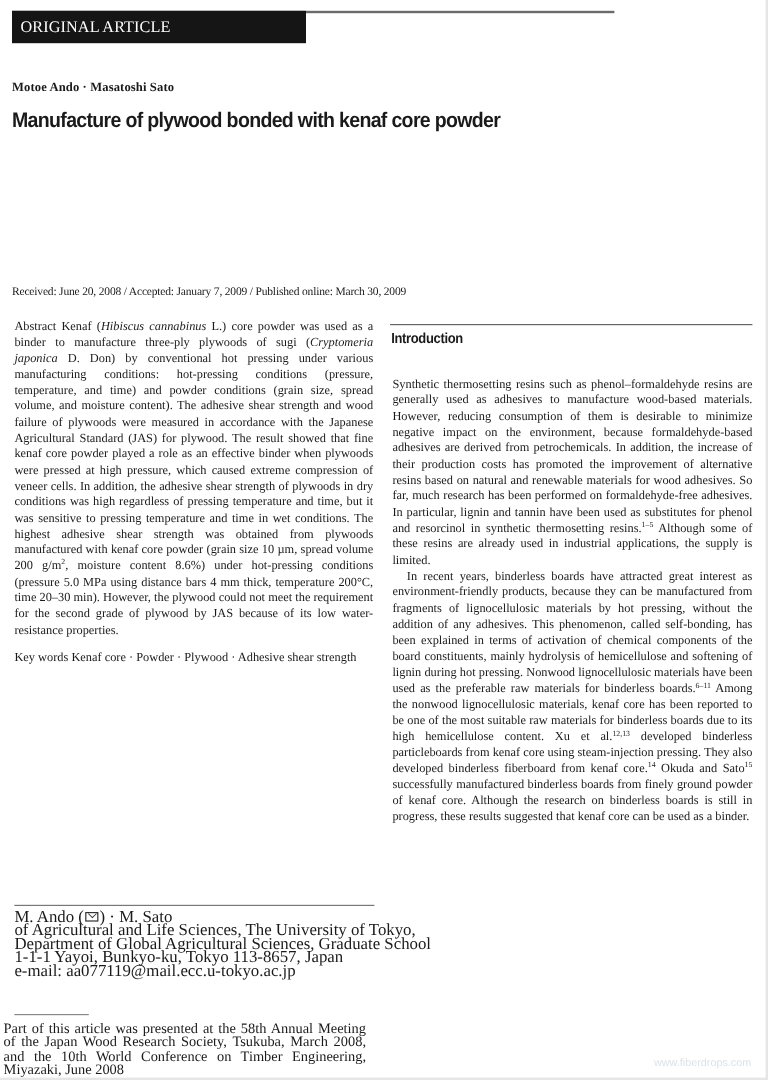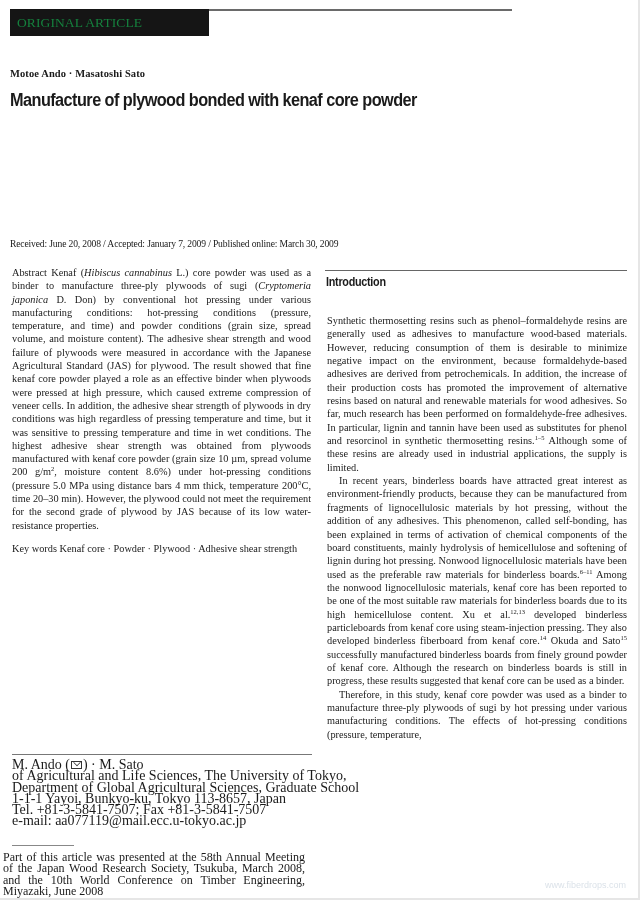--- a/index.html
+++ b/index.html
@@ -8,22 +8,22 @@
     background: #ffffff;
     font-family: "Liberation Serif", "DejaVu Serif", serif;
     color: #1a1a1a;
     position: relative;
   }
   .page { position: absolute; left: 0; top: 0; width: 640px; height: 900px; }
   .top-rule {
     position: absolute; left: 10px; top: 9px; width: 502px; height: 2px; background: #6a6a6a;
   }
   .header-bar {
-    position: absolute; left: 10px; top: 9px; width: 199px; height: 27px;
-    background: #151515; color: #15803d;
+    position: absolute; left: 10px; top: 9px; width: 245px; height: 27px;
+    background: #151515; color: #ffffff;
     font-size: 13.5px; line-height: 27px; padding-left: 7px; box-sizing: border-box;
     letter-spacing: 0.1px;
   }
   .authors {
     position: absolute; left: 10px; top: 68px;
     font-size: 10.5px; font-weight: bold; letter-spacing: 0.1px;
   }
   .title {
     position: absolute; left: 10px; top: 90px;
     font-family: "Liberation Sans", "DejaVu Sans", sans-serif;
@@ -103,30 +103,28 @@
     <p><span class="lbl">Abstract</span><span> Kenaf (</span><i>Hibiscus cannabinus</i><span> L.) core powder was used as a binder to manufacture three-ply plywoods of sugi (</span><i>Cryptomeria japonica</i><span> D. Don) by conventional hot pressing under various manufacturing conditions: hot-pressing conditions (pressure, temperature, and time) and powder conditions (grain size, spread volume, and moisture content). The adhesive shear strength and wood failure of plywoods were measured in accordance with the Japanese Agricultural Standard (JAS) for plywood. The result showed that fine kenaf core powder played a role as an effective binder when plywoods were pressed at high pressure, which caused extreme compression of veneer cells. In addition, the adhesive shear strength of plywoods in dry conditions was high regardless of pressing temperature and time, but it was sensitive to pressing temperature and time in wet conditions. The highest adhesive shear strength was obtained from plywoods manufactured with kenaf core powder (grain size 10 µm, spread volume 200 g/m</span><sup>2</sup><span>, moisture content 8.6%) under hot-pressing conditions (pressure 5.0 MPa using distance bars 4 mm thick, temperature 200°C, time 20–30 min). However, the plywood could not meet the requirement for the second grade of plywood by JAS because of its low water-resistance properties.</span></p>
     <p class="kw"><span class="lbl">Key words</span><span> Kenaf core · Powder · Plywood · Adhesive shear strength</span></p>
   </div>
 
   <div class="intro-rule"></div>
   <div class="intro-heading">Introduction</div>
 
   <div class="col-right">
     <p><span>Synthetic thermosetting resins such as phenol–formaldehyde resins are generally used as adhesives to manufacture wood-based materials. However, reducing consumption of them is desirable to minimize negative impact on the environment, because formaldehyde-based adhesives are derived from petrochemicals. In addition, the increase of their production costs has promoted the improvement of alternative resins based on natural and renewable materials for wood adhesives. So far, much research has been performed on formaldehyde-free adhesives. In particular, lignin and tannin have been used as substitutes for phenol and resorcinol in synthetic thermosetting resins.</span><sup>1–5</sup><span> Although some of these resins are already used in industrial applications, the supply is limited.</span></p>
     <p class="indent"><span>In recent years, binderless boards have attracted great interest as environment-friendly products, because they can be manufactured from fragments of lignocellulosic materials by hot pressing, without the addition of any adhesives. This phenomenon, called self-bonding, has been explained in terms of activation of chemical components of the board constituents, mainly hydrolysis of hemicellulose and softening of lignin during hot pressing. Nonwood lignocellulosic materials have been used as the preferable raw materials for binderless boards.</span><sup>6–11</sup><span> Among the nonwood lignocellulosic materials, kenaf core has been reported to be one of the most suitable raw materials for binderless boards due to its high hemicellulose content. Xu et al.</span><sup>12,13</sup><span> developed binderless particleboards from kenaf core using steam-injection pressing. They also developed binderless fiberboard from kenaf core.</span><sup>14</sup><span> Okuda and Sato</span><sup>15</sup><span> successfully manufactured binderless boards from finely ground powder of kenaf core. Although the research on binderless boards is still in progress, these results suggested that kenaf core can be used as a binder.</span></p>
-    <p class="indent">Therefore, in this study, kenaf core powder was used as a binder to manufacture three-ply plywoods of sugi by hot pressing under various manufacturing conditions. The effects of hot-pressing conditions (pressure, temperature,</p>
   </div>
 
   <div class="aff-rule"></div>
   <div class="affiliation">
     <div><span>M. Ando (</span><span class="mail-icon"></span><span>) · M. Sato</span></div>
     <div>of Agricultural and Life Sciences, The University of Tokyo,</div>
     <div>Department of Global Agricultural Sciences, Graduate School</div>
     <div>1-1-1 Yayoi, Bunkyo-ku, Tokyo 113-8657, Japan</div>
-    <div>Tel. +81-3-5841-7507; Fax +81-3-5841-7507</div>
     <div>e-mail: aa077119@mail.ecc.u-tokyo.ac.jp</div>
   </div>
 
   <div class="note-rule"></div>
   <div class="footnote">Part of this article was presented at the 58th Annual Meeting of the Japan Wood Research Society, Tsukuba, March 2008, and the 10th World Conference on Timber Engineering, Miyazaki, June 2008</div>
 
   <div class="watermark">www.fiberdrops.com</div>
   <div class="right-border"></div>
   <div class="bottom-border"></div>
 </div>

